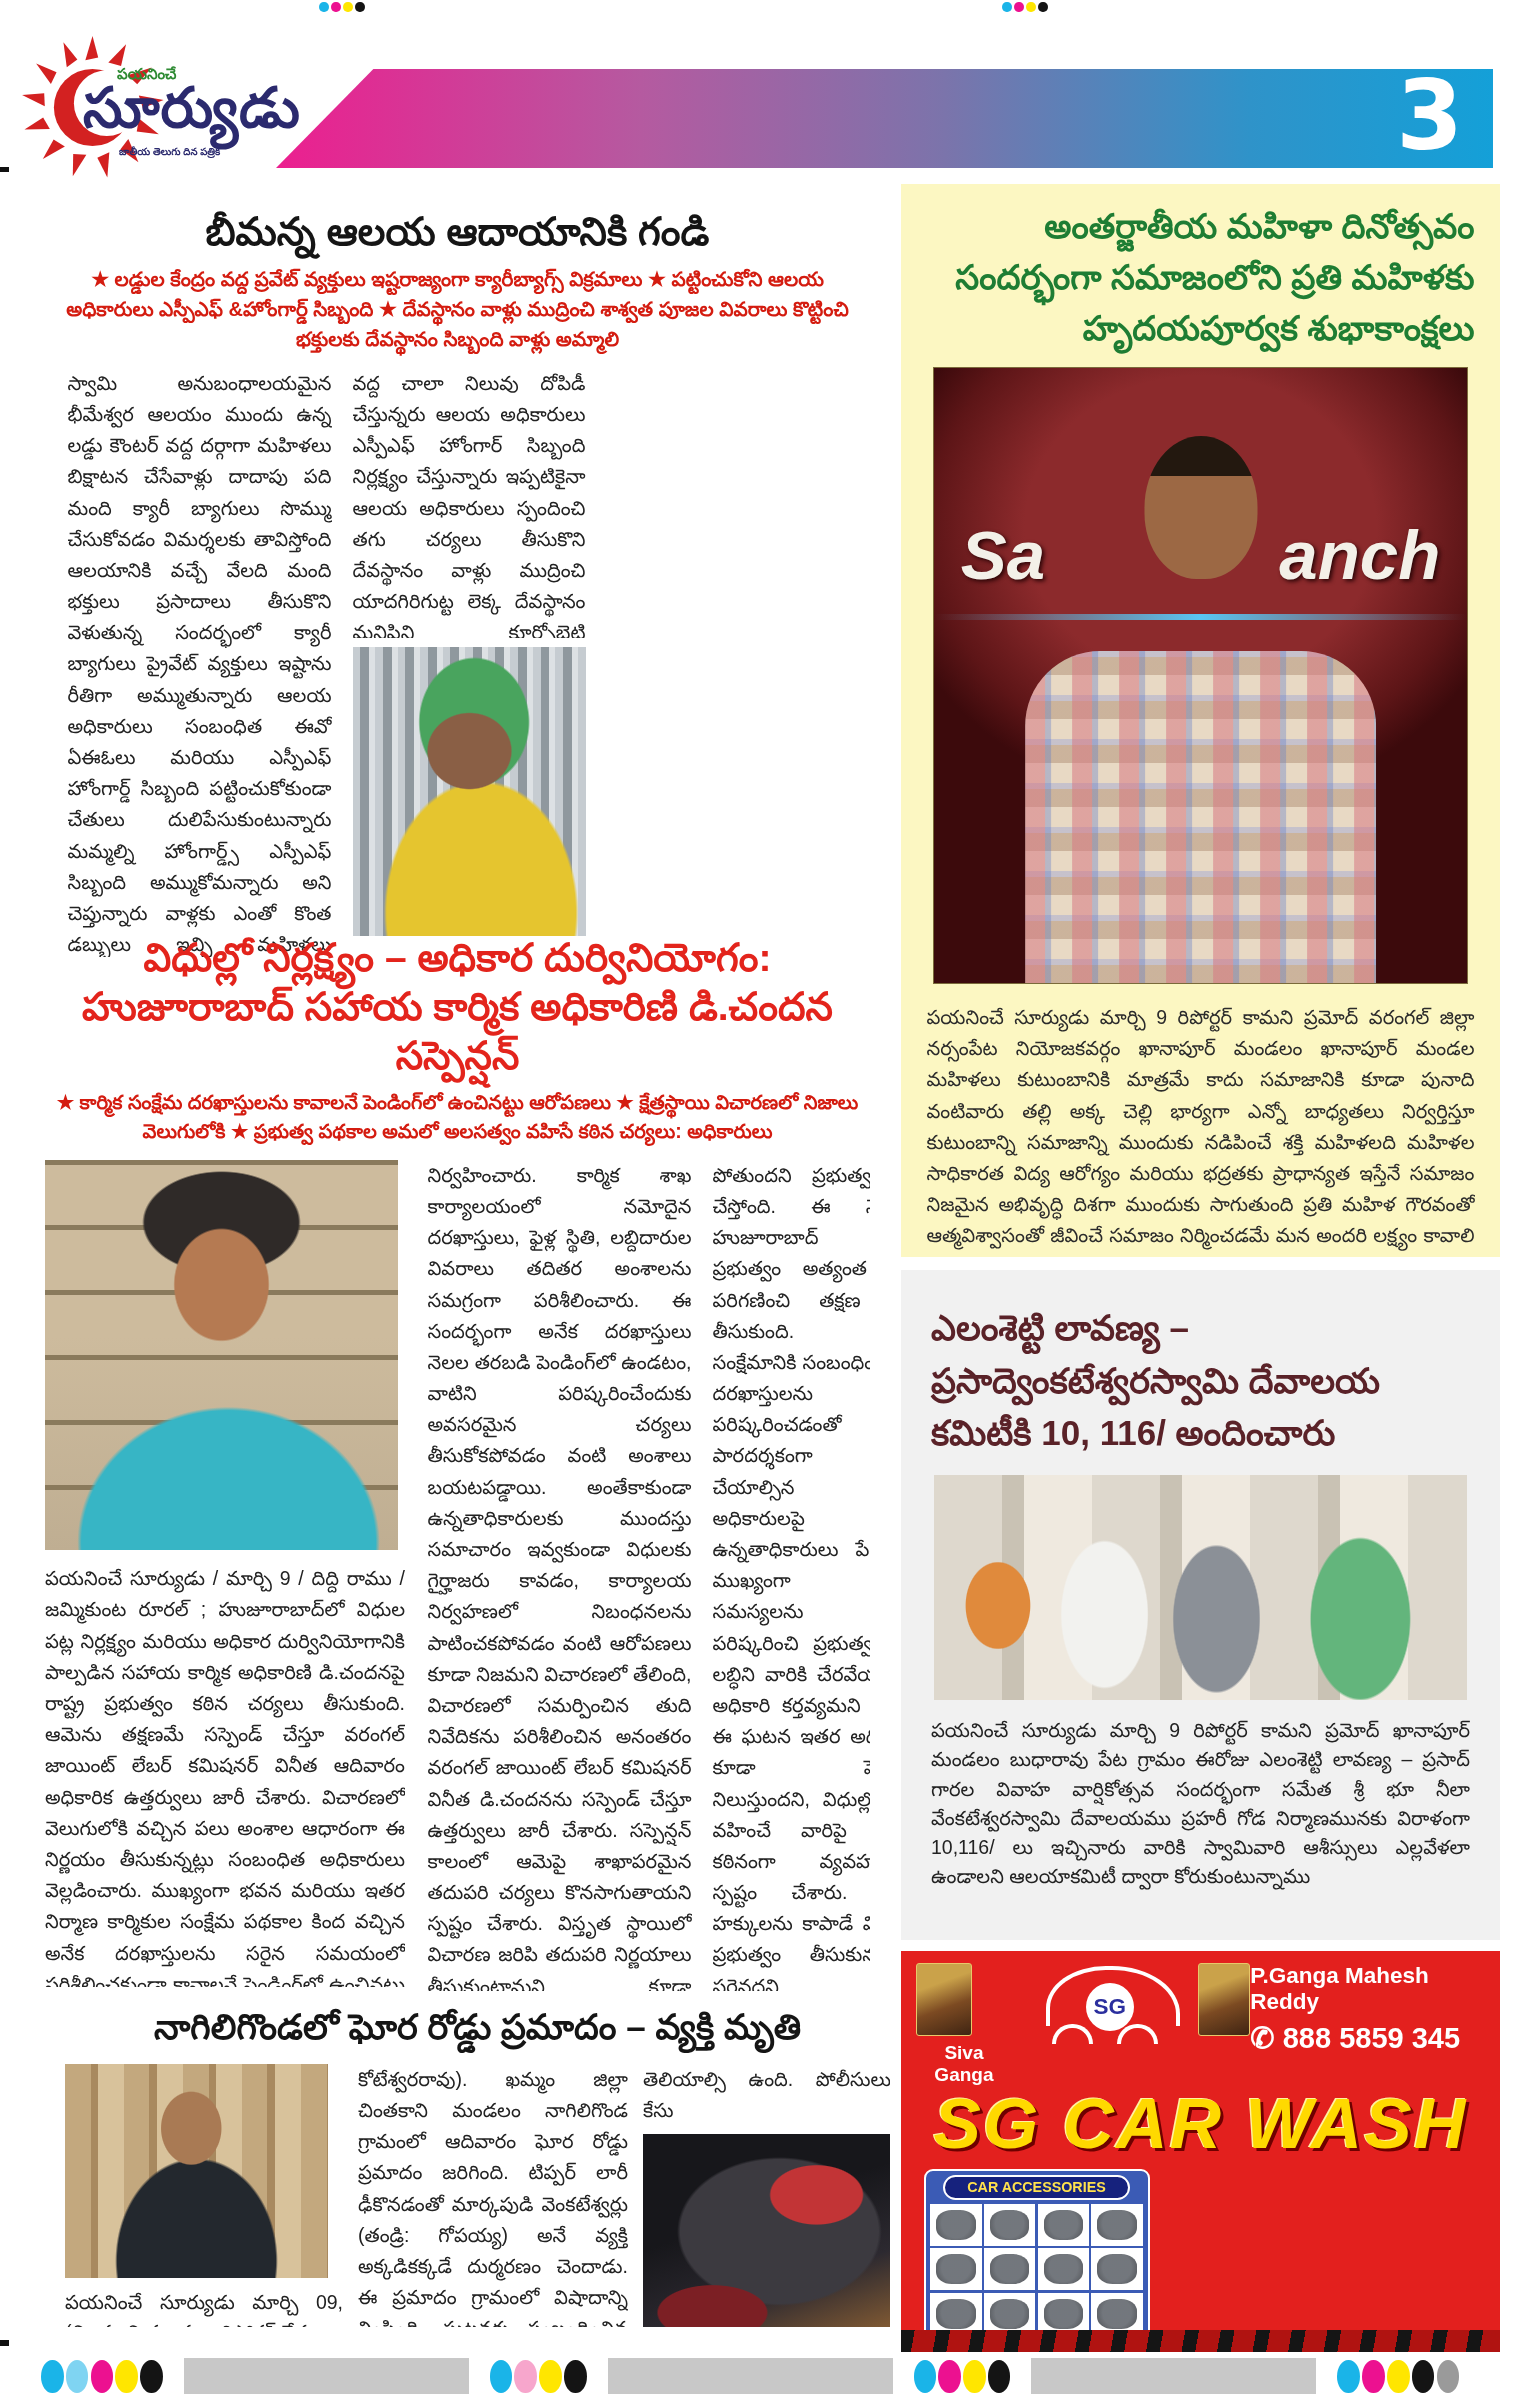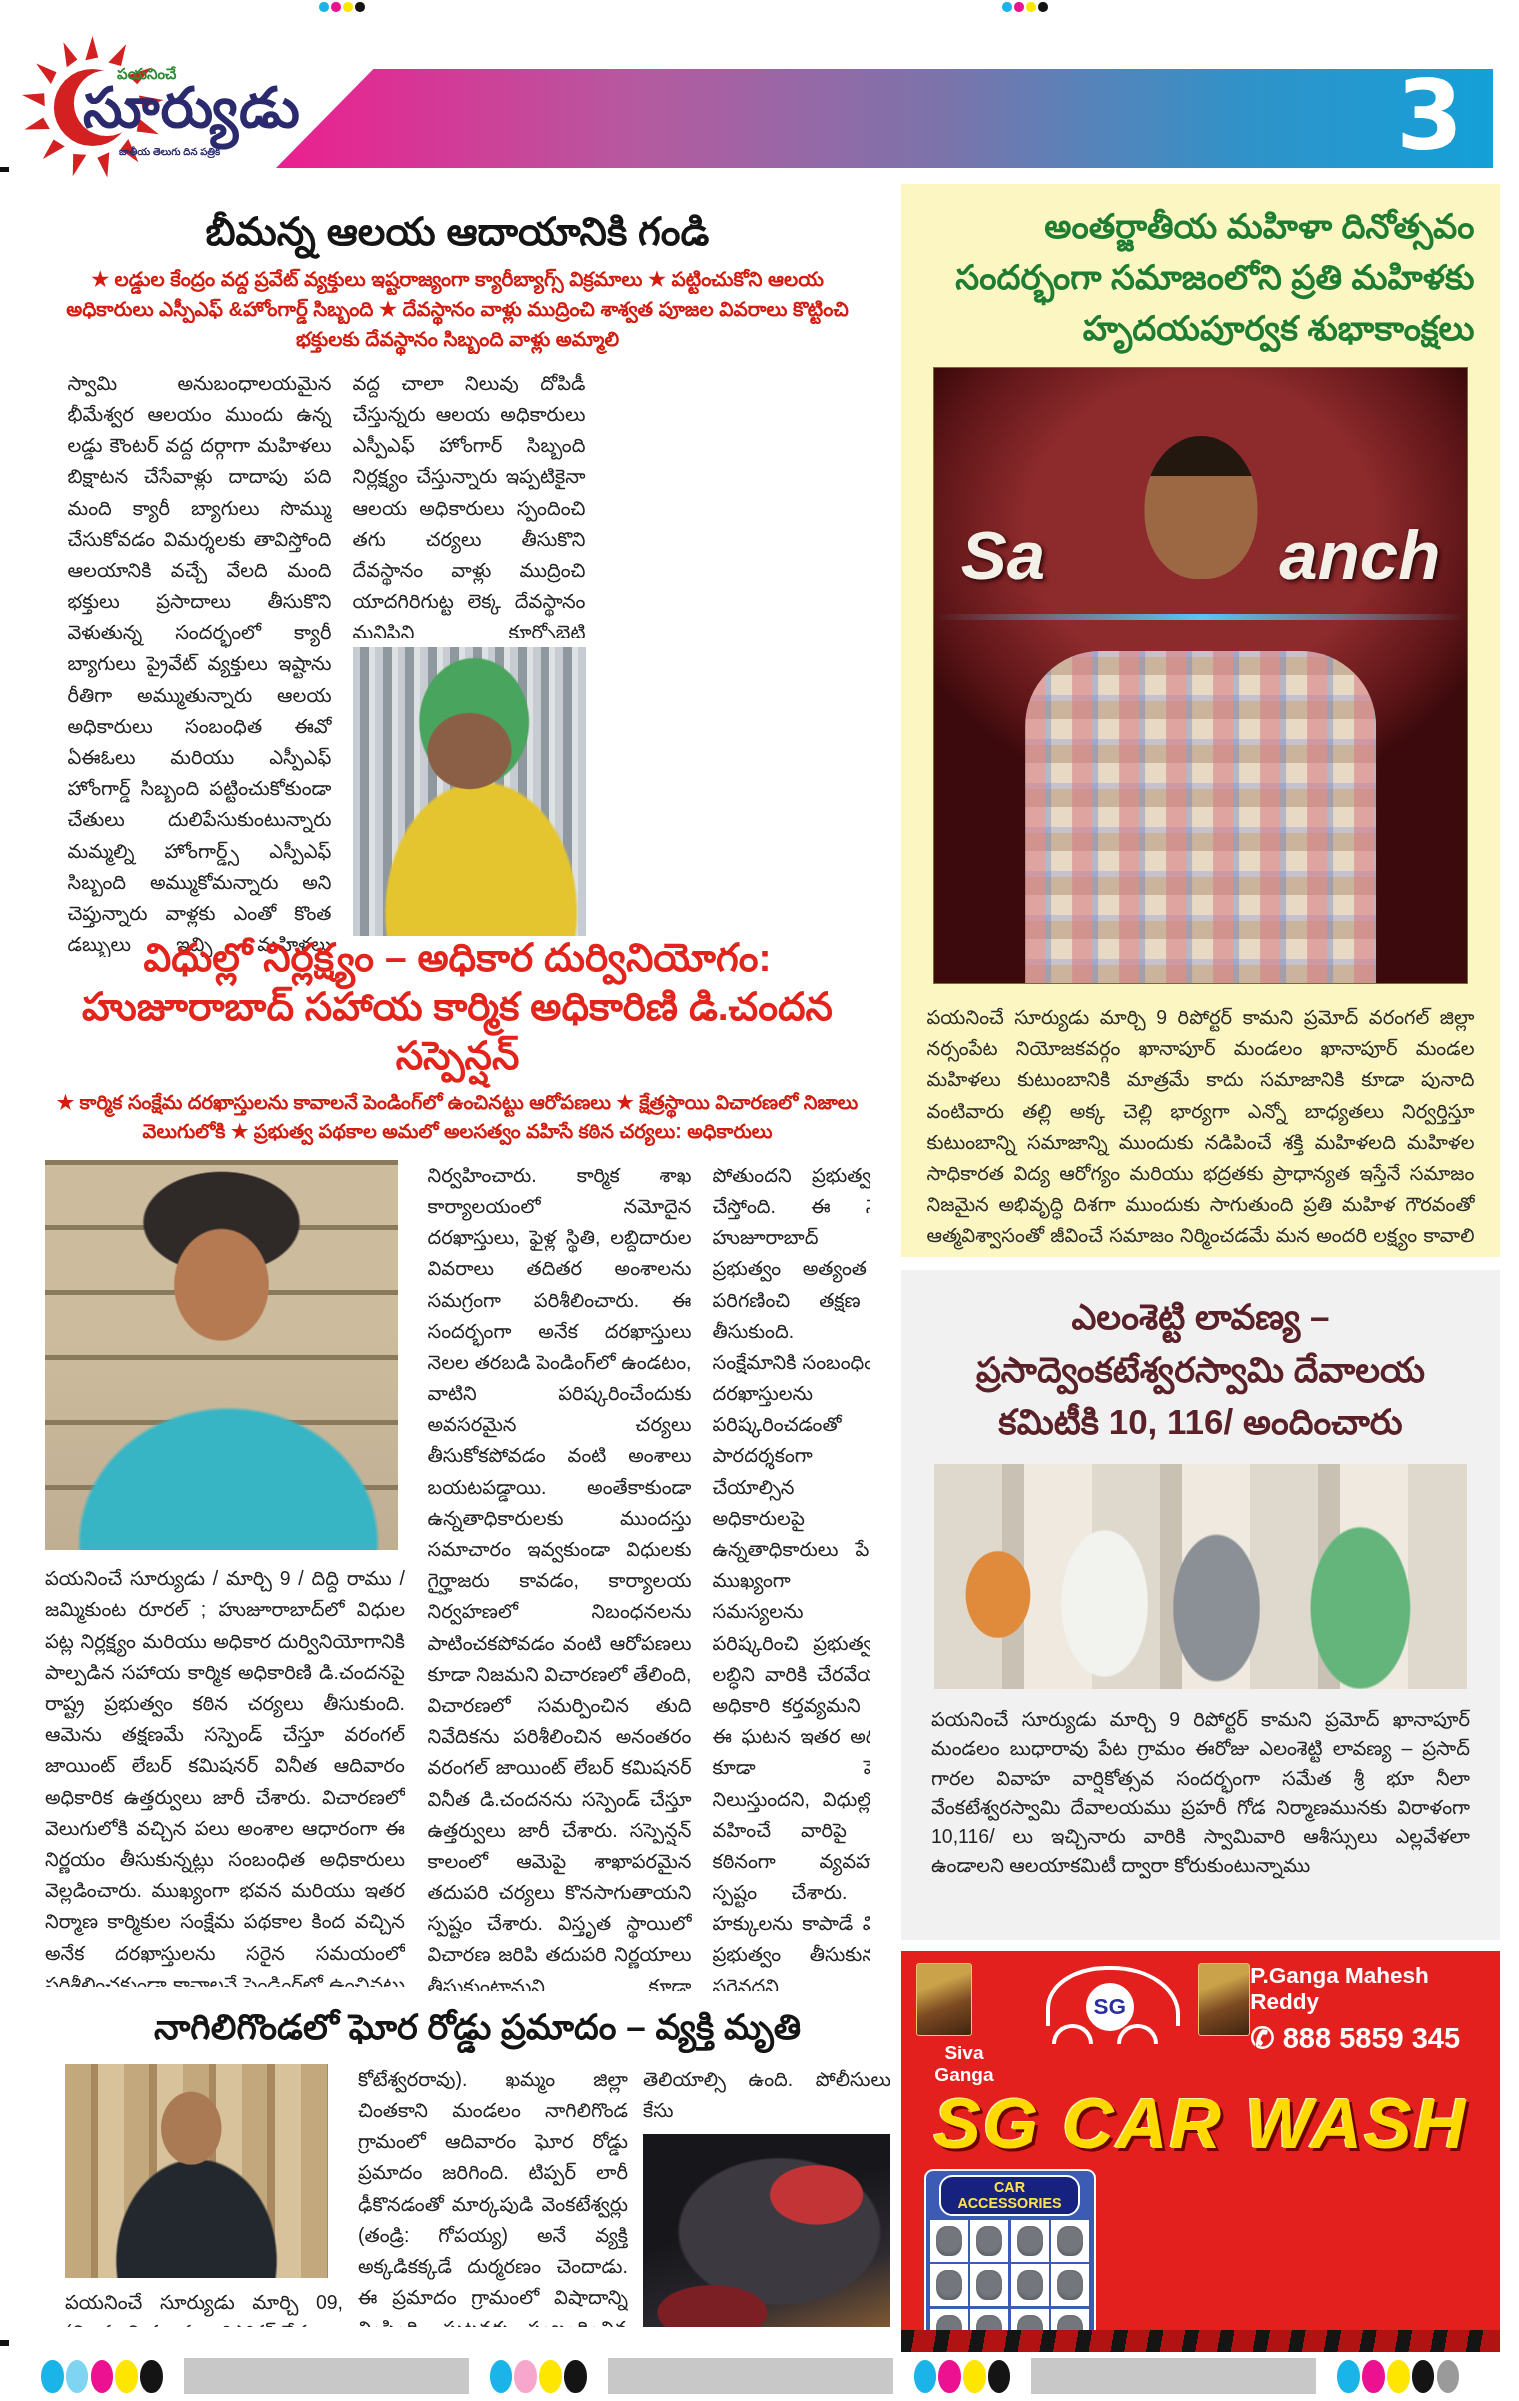--- a/index.html
+++ b/index.html
@@ -82,21 +82,21 @@
     radial-gradient(71px 120px at 53% 64%, #8b9097 0 60%, transparent 62%),
     radial-gradient(79px 128px at 80% 64%, #63b57c 0 62%, transparent 64%),
     repeating-linear-gradient(90deg,#ded8cd 0 68px,#c9c2b4 68px 90px,#efe9df 90px 158px);}
 
   
   .rail-box{position:absolute;left:901px;width:599px;box-sizing:border-box;overflow:hidden;}
   #womens-day{top:184px;height:1073px;background:#fcf7c2;padding:16.5px 25.5px;}
   #womens-day .heading{font-size:34px;font-weight:900;color:#1e7d33;text-align:right;line-height:1.5;}
   #womens-day .body-text{margin-top:18px;font-size:19.5px;color:#2b2b2b;}
   #donation{top:1270px;height:670px;background:#f1f1f1;padding:21px 30px;}
-  #donation .heading{font-size:35px;font-weight:900;color:#5a2228;text-align:center;line-height:1.5;}
+  #donation .heading{font-size:35px;font-weight:900;color:#5a2228;text-align:left;line-height:1.5;margin-top:11px;}
   #donation .caption{margin-top:16.5px;font-size:19.5px;}
 
   
   #ad{top:1951px;height:401px;background:#e3201e;color:#fff;}
   #ad .ad-top{display:flex;align-items:flex-start;padding:12px 15px 0 15px;}
   .deity{width:54px;height:71px;border:1.5px solid #e8c86a;border-radius:3px;
     background:linear-gradient(160deg,#caa24a 0 30%,#7c4a22 60%,#3f2412 100%);}
   #ad .brand-small{font-size:19px;font-weight:bold;margin-top:6px;text-align:center;}
   .sg-logo{position:relative;width:143px;height:81px;margin:0 27px;}
   .sg-logo .roof{position:absolute;left:7.5px;top:3px;width:126px;height:56px;border:4.5px solid #fff;border-bottom:none;
@@ -115,21 +115,21 @@
   .tiles{display:grid;grid-template-columns:repeat(3,117px);grid-auto-rows:84px;gap:5.3px;}
   .tile{border:1.5px solid #fff;background:#333;position:relative;overflow:hidden;}
   .tile .label{position:absolute;left:0;bottom:0;width:100%;height:18px;display:flex;align-items:center;justify-content:center;
     background:linear-gradient(#5a63c0,#2b2f86);color:#ffe14d;font-size:9.8px;font-weight:900;letter-spacing:0.4px;}
   .t1{background:radial-gradient(38px 18px at 50% 62%, #cfe8f5 0 60%, transparent 62%),linear-gradient(150deg,#3e4a55 0 55%,#141a20 100%);}
   .t2{background:linear-gradient(140deg,#9aa7b0 0 45%,#5c6770 75%,#2e3339 100%);}
   .t3{background:linear-gradient(150deg,#43484e 0 45%,#1a1d22 100%);}
   .t4{background:radial-gradient(35px 24px at 34% 52%, #f0c028 0 60%, transparent 62%),linear-gradient(150deg,#cfd4d8 0 60%,#8f979e 100%);}
   .t5{background:radial-gradient(27px 24px at 45% 48%, #2fb9c9 0 60%, transparent 62%),linear-gradient(150deg,#9db6c6 0 55%,#4e6373 100%);}
   .t6{background:radial-gradient(24px 16.5px at 55% 56%, #ffd27a 0 55%, transparent 57%),linear-gradient(150deg,#2e2f35 0 60%,#101114 100%);}
-  .acc-panel{width:172px;margin-left:10.5px;background:#3b5bb5;border:2.3px solid #fff;border-radius:9px;
+  .acc-panel{width:226px;margin-left:10.5px;background:#3b5bb5;border:2.3px solid #fff;border-radius:9px;
     padding:4.5px;box-sizing:border-box;height:179px;}
   .acc-pill{margin:0 auto;width:86%;border:2.3px solid #fff;border-radius:13.5px;background:#16227d;color:#ffe14d;
     text-align:center;font-size:14.3px;font-weight:900;padding:2.3px 0;}
   .acc-grid{margin-top:4.5px;display:grid;grid-template-columns:repeat(4,1fr);grid-auto-rows:42px;gap:2.3px;}
   .acc-cell{background:#fff;position:relative;}
   .acc-cell::after{content:"";position:absolute;inset:6px;border-radius:40%;
     background:radial-gradient(circle at 50% 45%,#5a5f66 0 55%,#2c2f34 100%);opacity:.85;}
   #ad .zigzag{position:absolute;left:0;bottom:0;width:100%;height:22.5px;background:
     repeating-linear-gradient(100deg,#151515 0 13.5px,rgba(0,0,0,0) 13.5px 35px),#b01311;}
 

